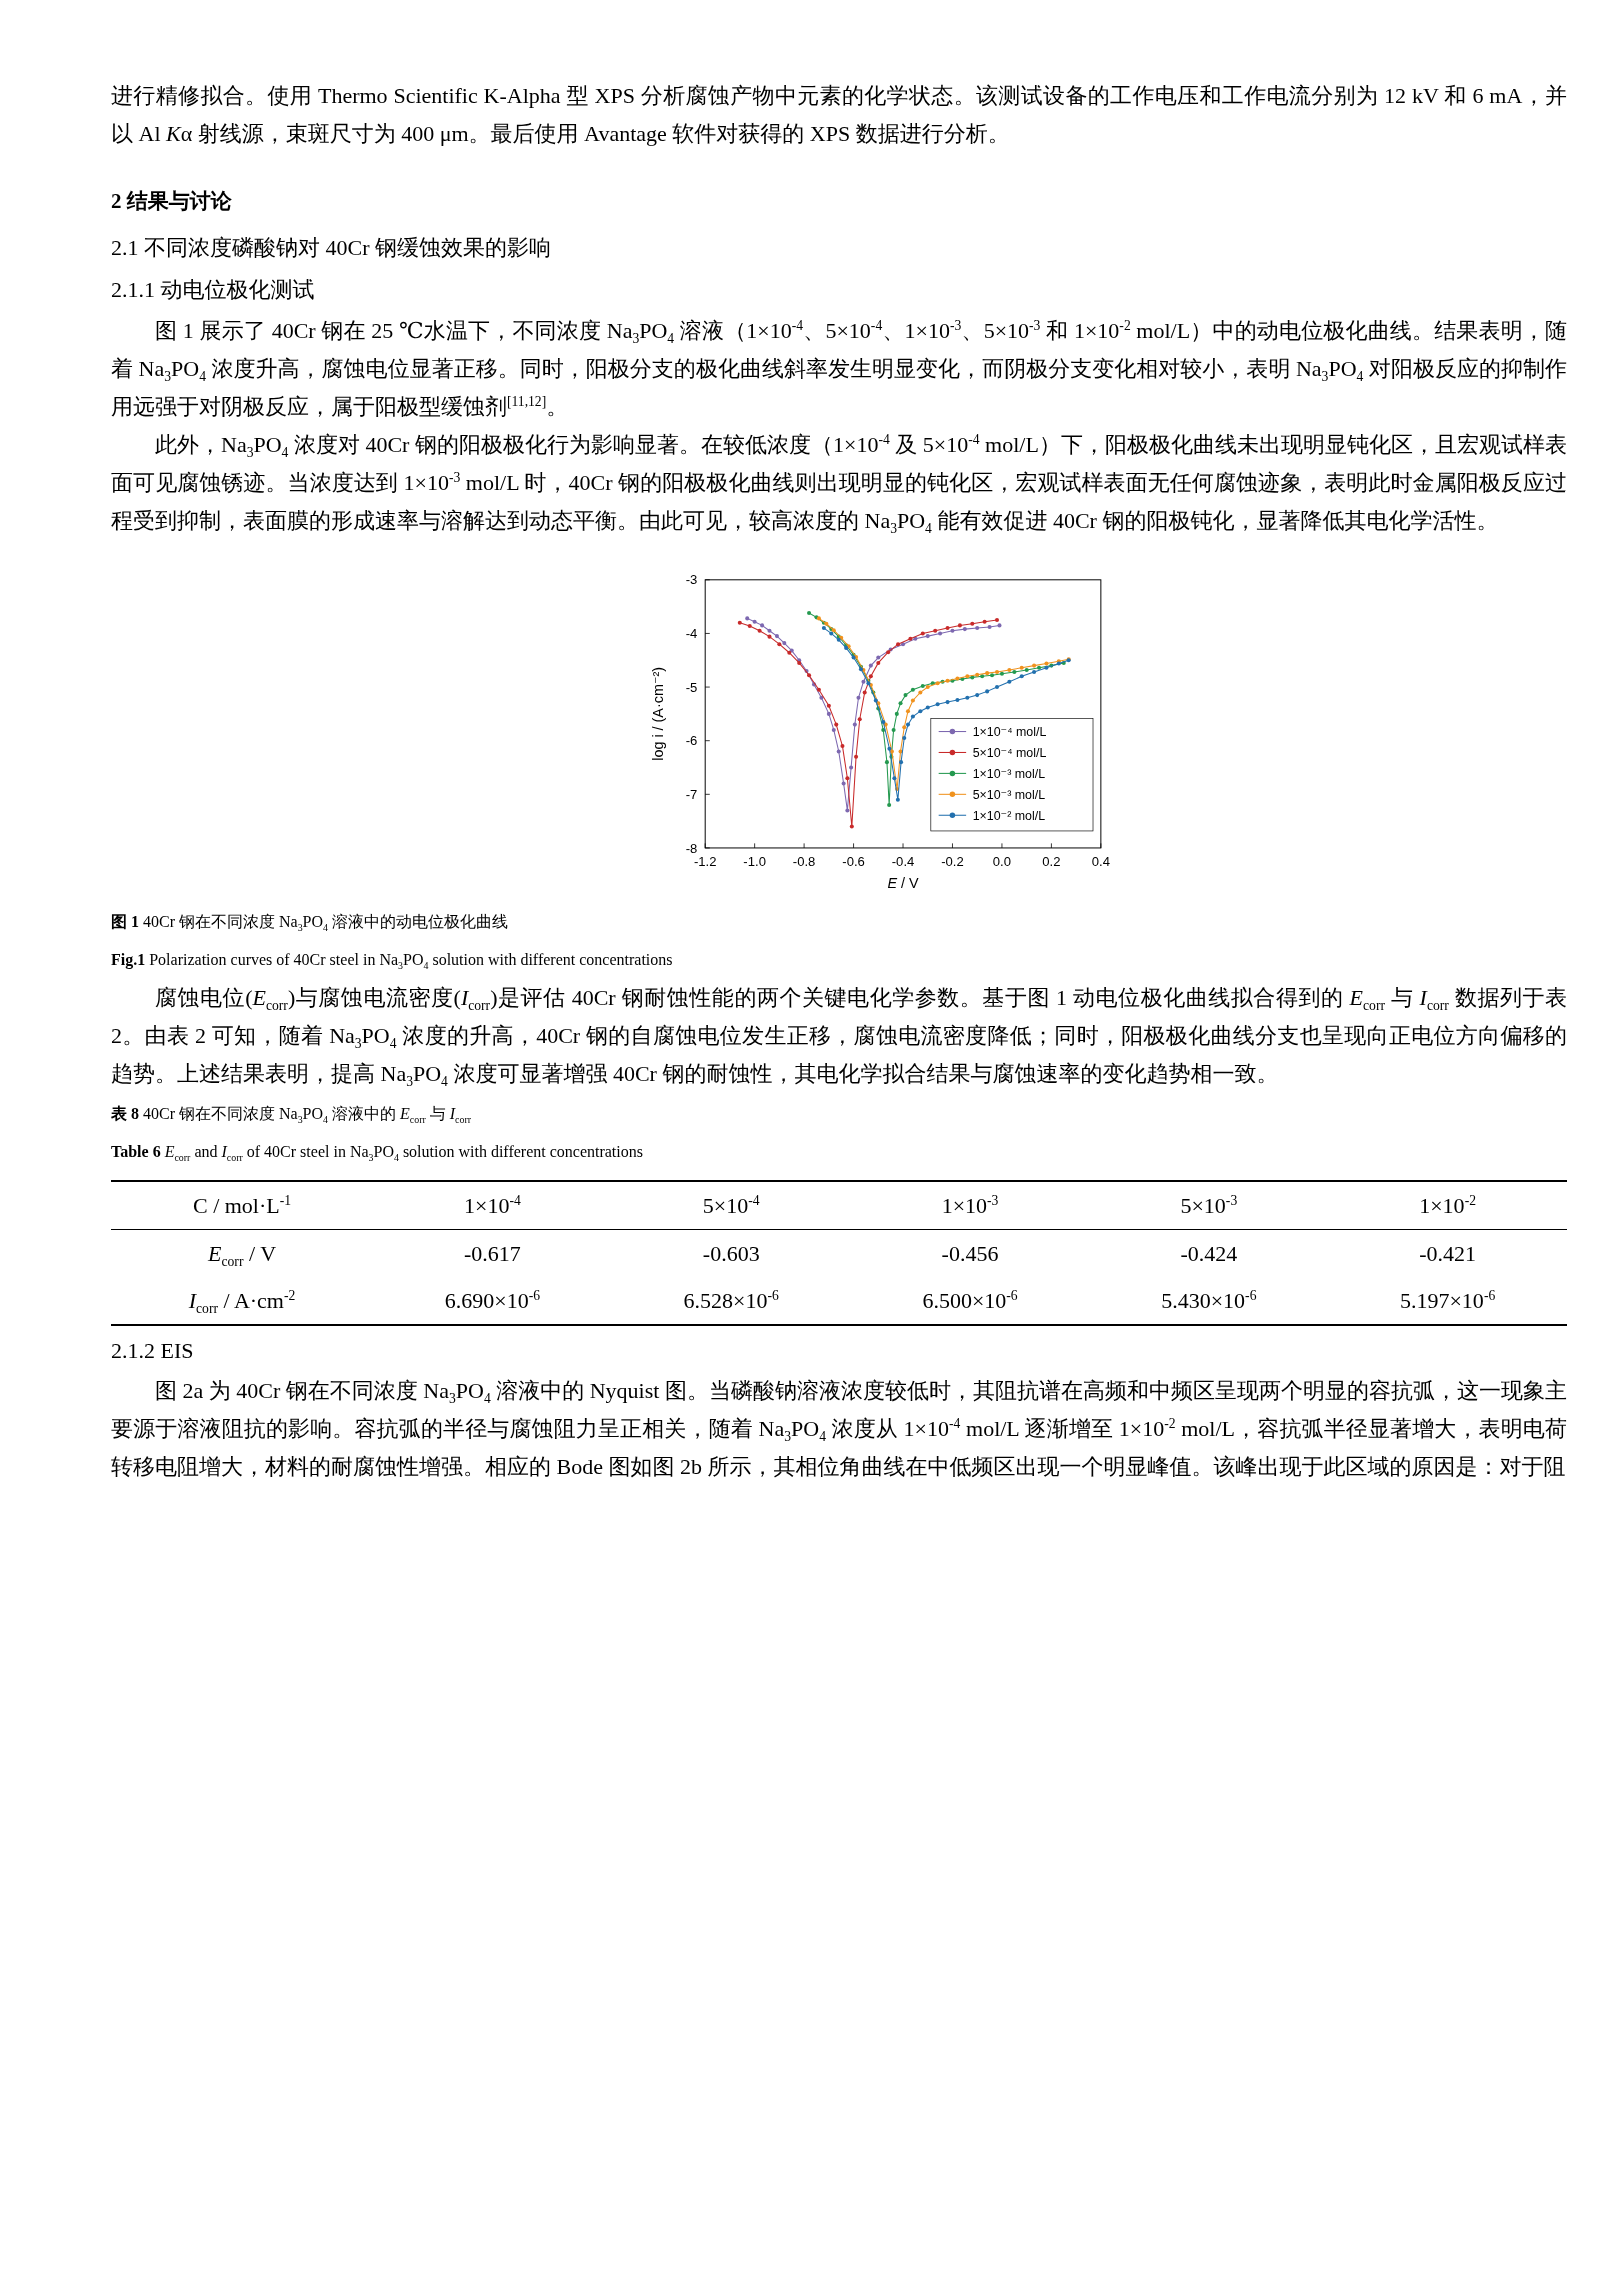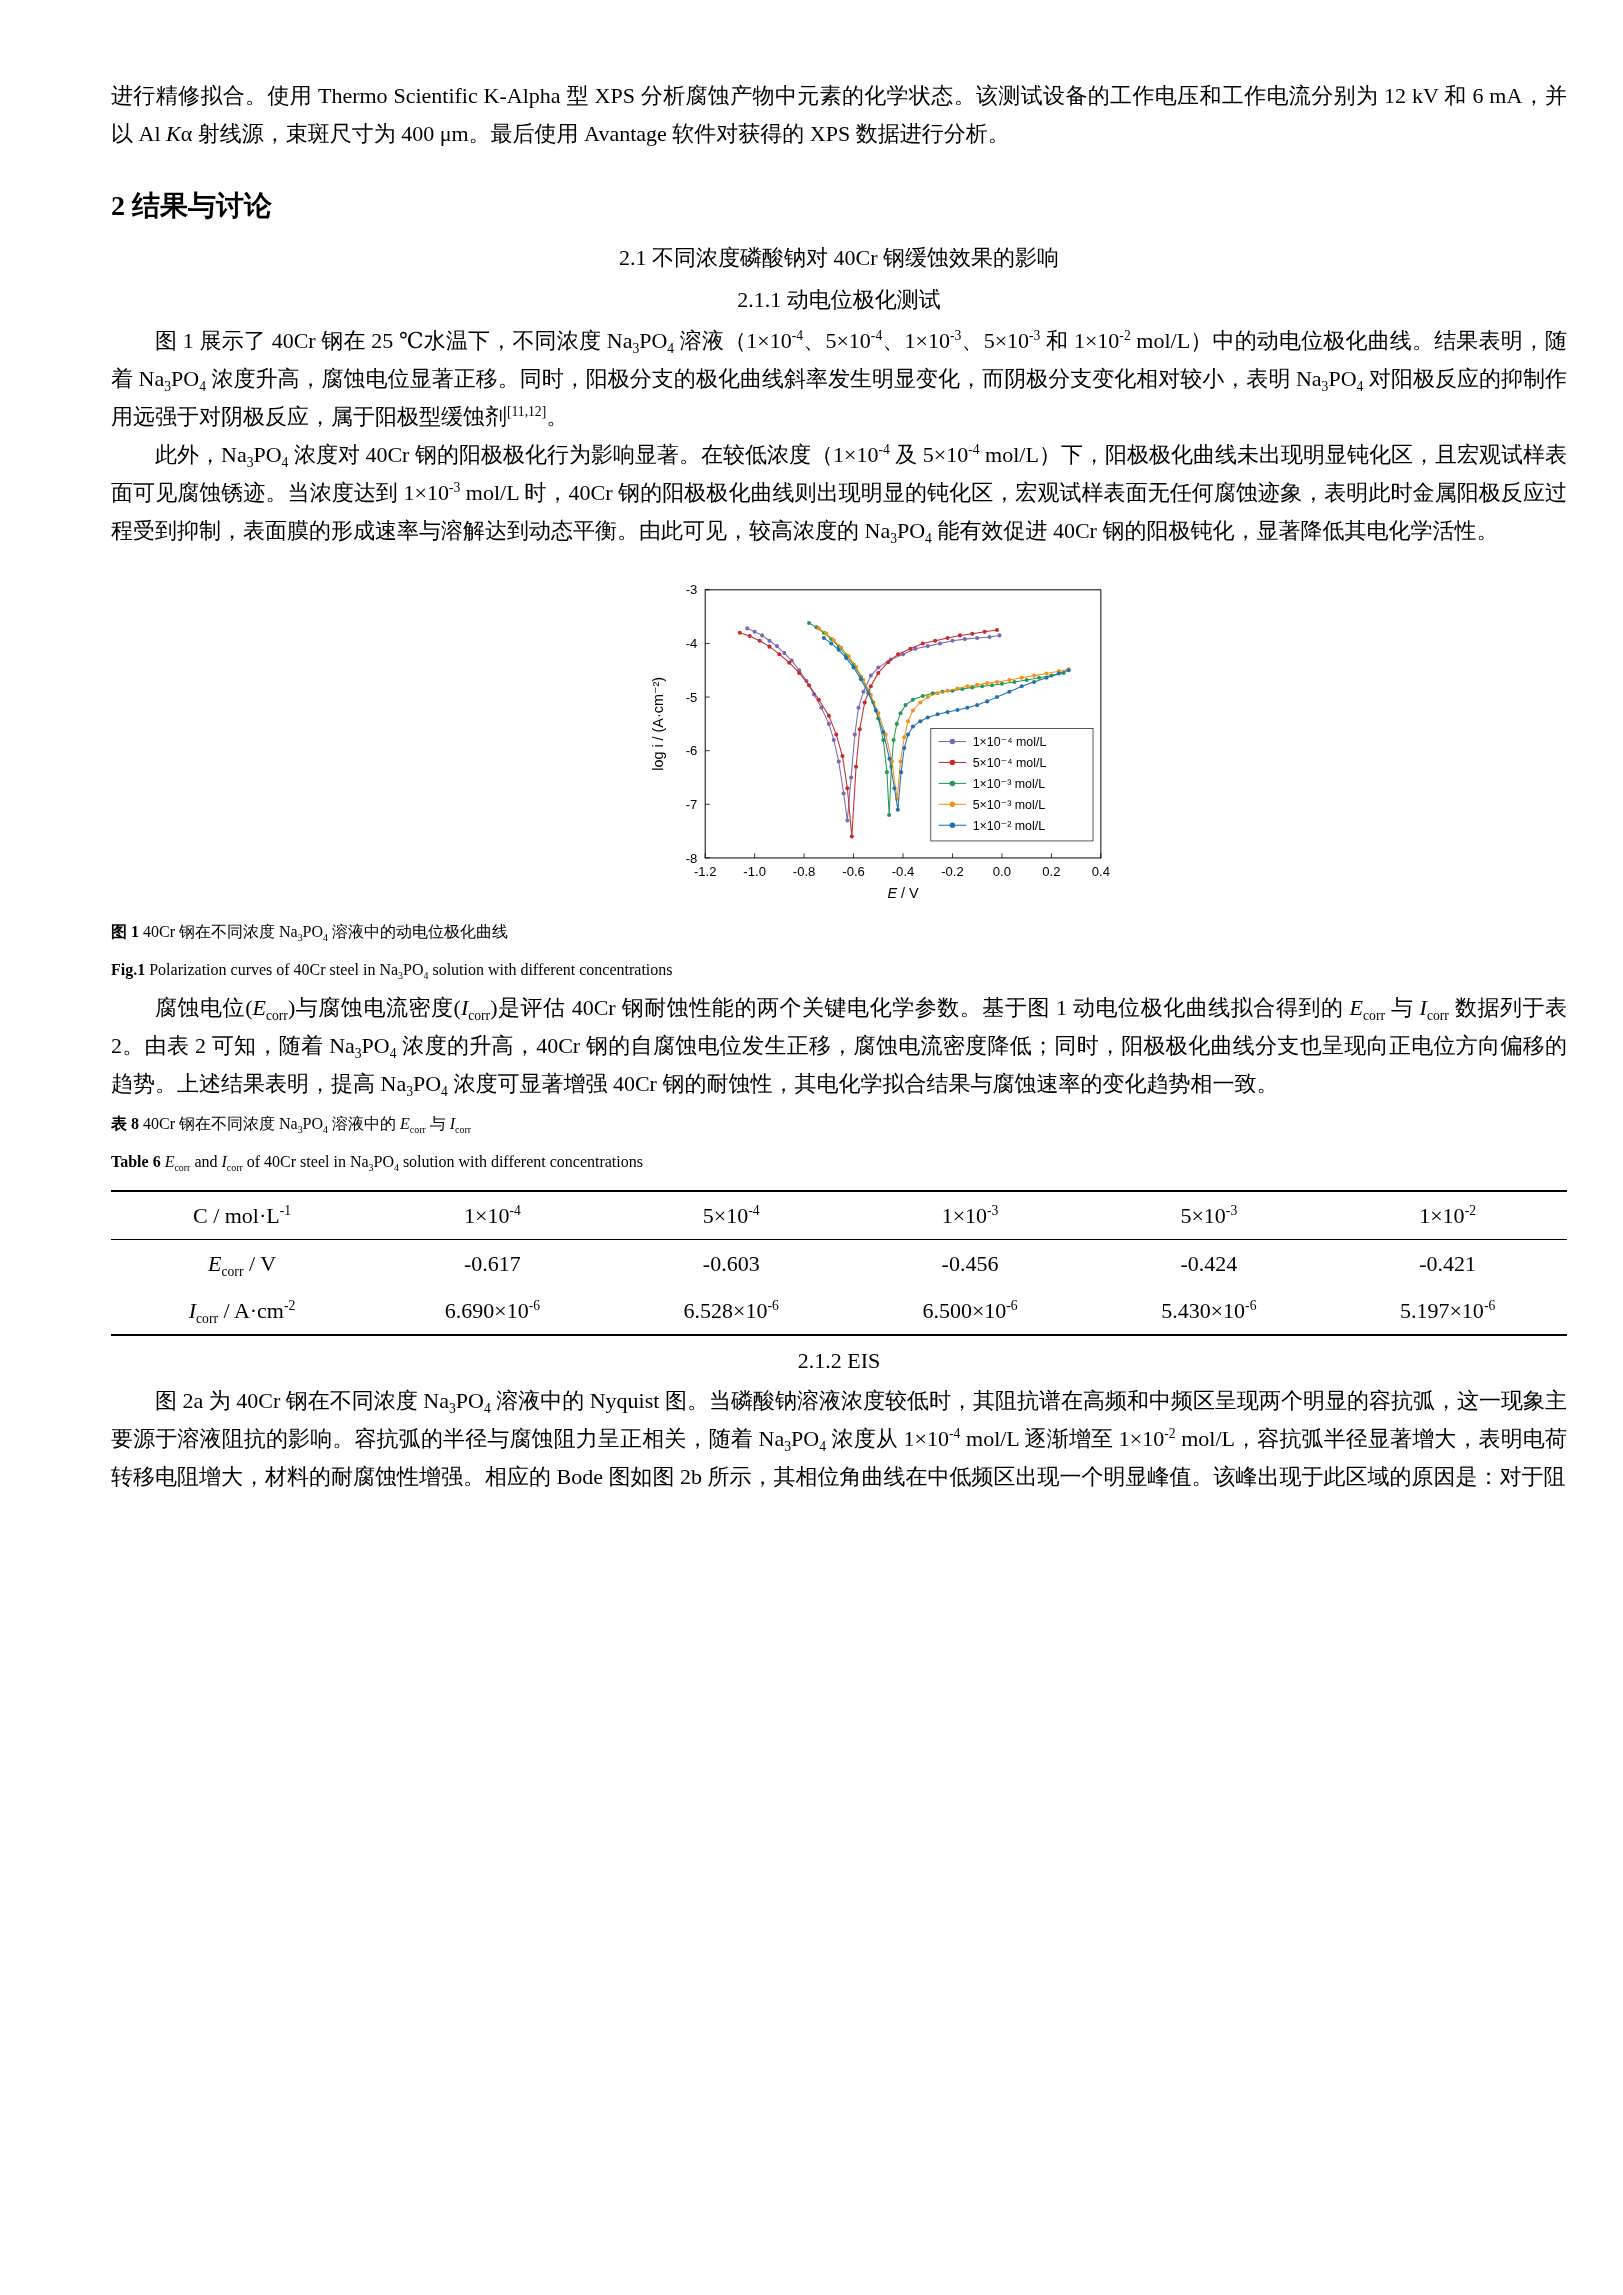--- a/index.html
+++ b/index.html
@@ -4,22 +4,22 @@
 <style>
   html,body{margin:0;padding:0;background:#fff;}
   body{
     width:1623px;height:2295px;position:relative;
     font-family:"Liberation Serif","DejaVu Serif",serif;color:#000;
   }
   .page{padding:77px 56px 0 111px;}
   .para{font-size:22px;line-height:38px;text-align:justify;margin:0;}
   .indent{text-indent:2em;}
   sub,sup{font-size:0.62em;line-height:0;}
-  h2.sec{font-size:28px;font-weight:bold;margin:34px 0 14.4px;}
-  .sub-sec{font-size:22px;line-height:38px;font-weight:normal;margin:3.9px 0 2.6px;text-align:center;}
+  h2.sec{font-size:21px;font-weight:bold;margin:34px 0 14.4px;}
+  .sub-sec{font-size:22px;line-height:38px;font-weight:normal;margin:3.9px 0 2.6px;}
   .figure-wrap{text-align:center;margin:30px 0 3.9px;}
   .figure-inner{display:inline-block;transform:translateX(39px);}
   .caption{font-size:16px;line-height:37px;text-align:left;margin:1.3px 0;}
   table.data-table{
     width:100%;border-collapse:collapse;font-size:22px;margin:10.5px 0 5.2px;
     border-top:2px solid #000;border-bottom:2px solid #000;table-layout:fixed;
   }
   table.data-table th,table.data-table td{
     text-align:center;font-weight:normal;padding:10.5px 3.9px;
   }

